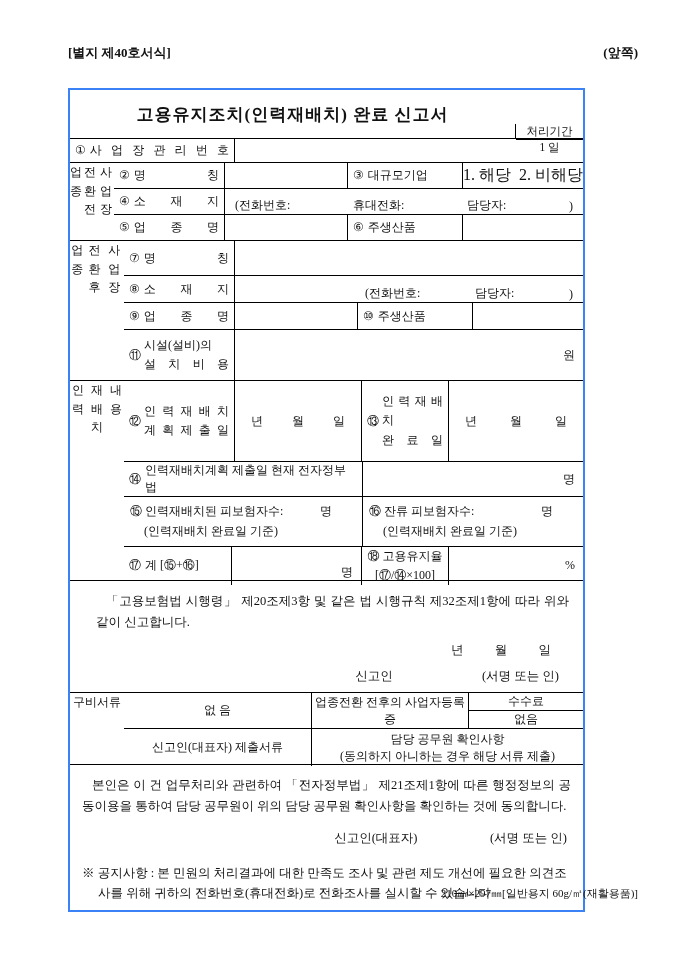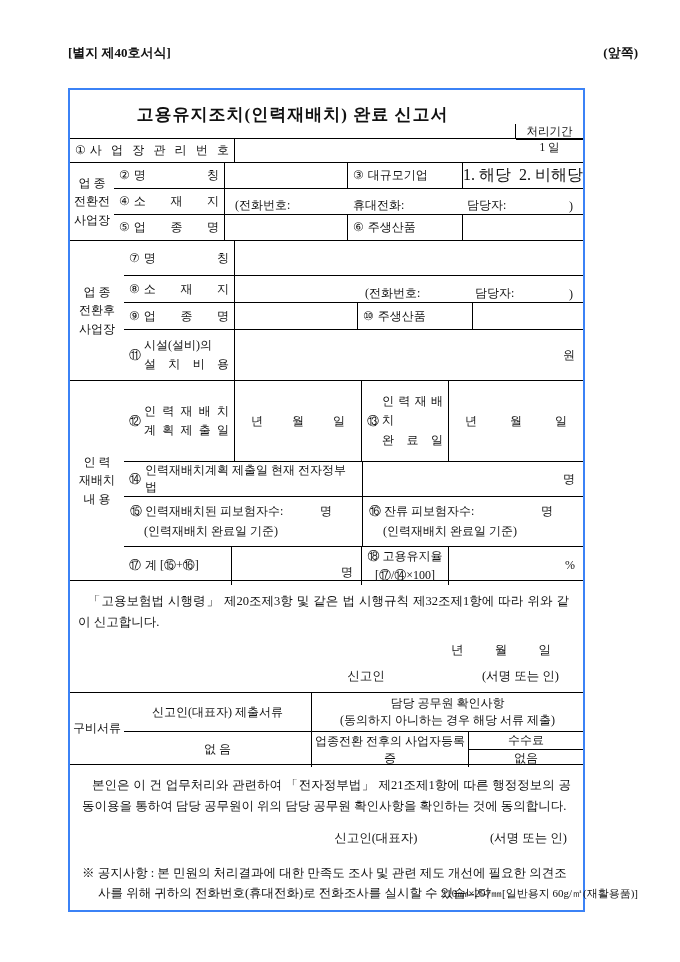--- a/index.html
+++ b/index.html
@@ -29,21 +29,21 @@
   .proc-top { flex:1; border-bottom:1px solid #000; display:flex; align-items:center; justify-content:center; font-size:11.5px; }
   .proc-bot { flex:1; display:flex; align-items:center; justify-content:center; font-size:11.5px; }
 
   
   .lbl { display:flex; align-items:center; padding:0 5px; font-size:12px; }
   .lbl .num { flex:0 0 auto; margin-right:4px; }
   .lbl .jtxt { flex:1; text-align:justify; text-align-last:justify; }
   .lbl2 { display:flex; align-items:center; padding:0 5px; font-size:12px; }
   .lbl2 .num { margin-right:4px; }
 
-  .side { width:54px; display:flex; flex-direction:column; justify-content:center;
+  .side { width:54px; display:flex; flex-direction:row; justify-content:center;
           text-align:center; font-size:12px; line-height:1.55; border-left:none; }
   .subcol { flex:1; display:flex; flex-direction:column; }
   .srow { display:flex; border-top:1px solid #000; flex:1; align-items:stretch; }
   .srow:first-child { border-top:none; }
 
   .w110 { width:110px; } .w123 { width:123px; } .w115 { width:115px; }
   .w127 { width:127px; } .w87 { width:87px; } .w238 { width:238px; }
   .w107 { width:107px; } .w130 { width:130px; }
   .w187 { width:187px; } .w157 { width:157px; }
 
@@ -57,21 +57,21 @@
 
   .two-line { display:flex; align-items:center; padding:0 5px; font-size:12px; }
   .two-line .num { margin-right:3px; }
   .two-line .lines { flex:1; }
   .two-line .lines .ln { text-align:justify; text-align-last:justify; line-height:1.6; }
 
   .note-cell { padding:4px 6px; font-size:12px; line-height:1.7; }
   .note-cell .l1 { display:flex; justify-content:space-between; padding-right:24px; }
   .note-cell .indent { padding-left:14px; }
 
-  .decl { padding:10px 14px 6px 8px; font-size:12.5px; }
+  .decl { padding:10px 14px 6px 26px; font-size:12.5px; }
   .decl .body { line-height:1.65; text-indent:10px; text-align:justify; }
   .decl .dateline { text-align:right; padding:10px 18px 0 0; white-space:pre; }
   .decl .signline { display:flex; padding:9px 10px 0 0; }
   .decl .signline .who { margin-left:56%; }
   .decl .signline .how { margin-left:auto; }
   .decl .recipient { padding-top:10px; }
   .decl .recipient .org { font-size:15px; font-weight:bold; letter-spacing:0.5px; }
   .decl .recipient .suffix { font-size:12px; margin-left:8px; }
 
   .doc-hdr { display:flex; flex-direction:column; align-items:center; justify-content:center; font-size:12px; line-height:1.4; }
@@ -300,33 +300,33 @@
         <div class="signline">
           <span class="who">신고인</span>
           <span class="how">(서명 또는 인)</span>
         </div>
       </div>
     </div>
 
     <div class="row" style="height:72px">
       <div class="c side fs115">구비서류</div>
       <div class="subcol">
+        <div class="srow">
+          <div class="c w187 vcenter hcenter fs12" style="border-left:none">없 음</div>
+          <div class="c w157 vcenter hcenter fs12">업종전환 전후의 사업자등록증</div>
+          <div class="c flex1 fee-col">
+            <div class="fee-top">수수료</div>
+            <div class="fee-bot">없음</div>
+          </div>
+        </div>
         <div class="srow" style="flex:0 0 38px">
           <div class="c w187 vcenter hcenter fs12" style="border-left:none">신고인(대표자) 제출서류</div>
           <div class="c flex1 doc-hdr">
             <div>담당 공무원 확인사항</div>
             <div>(동의하지 아니하는 경우 해당 서류 제출)</div>
-          </div>
-        </div>
-        <div class="srow">
-          <div class="c w187 vcenter hcenter fs12" style="border-left:none">없 음</div>
-          <div class="c w157 vcenter hcenter fs12">업종전환 전후의 사업자등록증</div>
-          <div class="c flex1 fee-col">
-            <div class="fee-top">수수료</div>
-            <div class="fee-bot">없음</div>
           </div>
         </div>
       </div>
     </div>
 
     <div class="row" style="height:146px">
       <div class="c consent flex1">
         <div class="body">본인은 이 건 업무처리와 관련하여 「전자정부법」 제21조제1항에 따른 행정정보의 공동이용을 통하여 담당 공무원이 위의 담당 공무원 확인사항을 확인하는 것에 동의합니다.</div>
         <div class="signline">
           <span class="who">신고인(대표자)</span>

